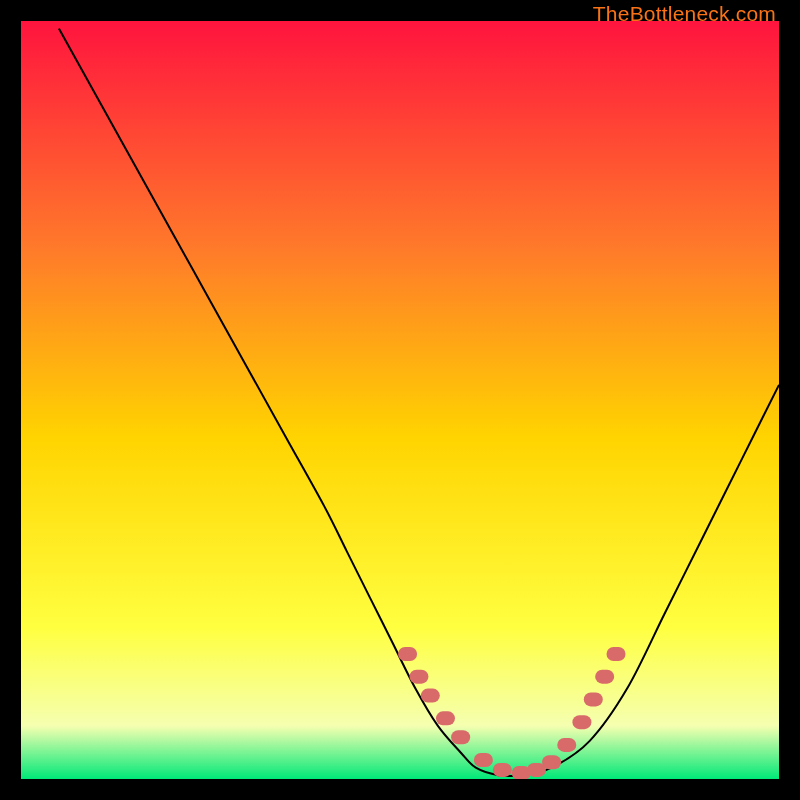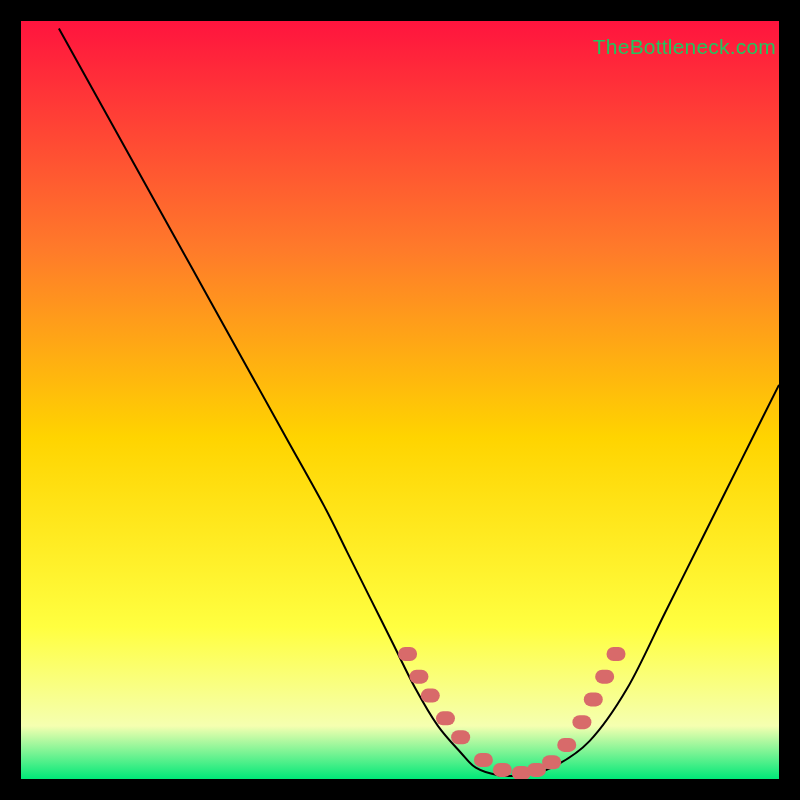--- a/index.html
+++ b/index.html
@@ -25,23 +25,22 @@
     width: 758px;
     height: 758px;
   }
   .watermark {
     position: absolute;
     top: 2px;
     right: 24px;
     font-family: Arial, Helvetica, sans-serif;
     font-size: 21px;
     font-weight: 500;
-    color: #22c55e;
+    color: #f97316;
     letter-spacing: 0.2px;
-    margin-top: 33px;
   }
 </style>
 </head>
 <body>
 
 <div class="frame">
   <svg class="plot" viewBox="0 0 758 758" preserveAspectRatio="none">
     <defs>
       <linearGradient id="bg-grad" x1="0" y1="0" x2="0" y2="1">
         <stop offset="0" stop-color="#ff143e"></stop>

